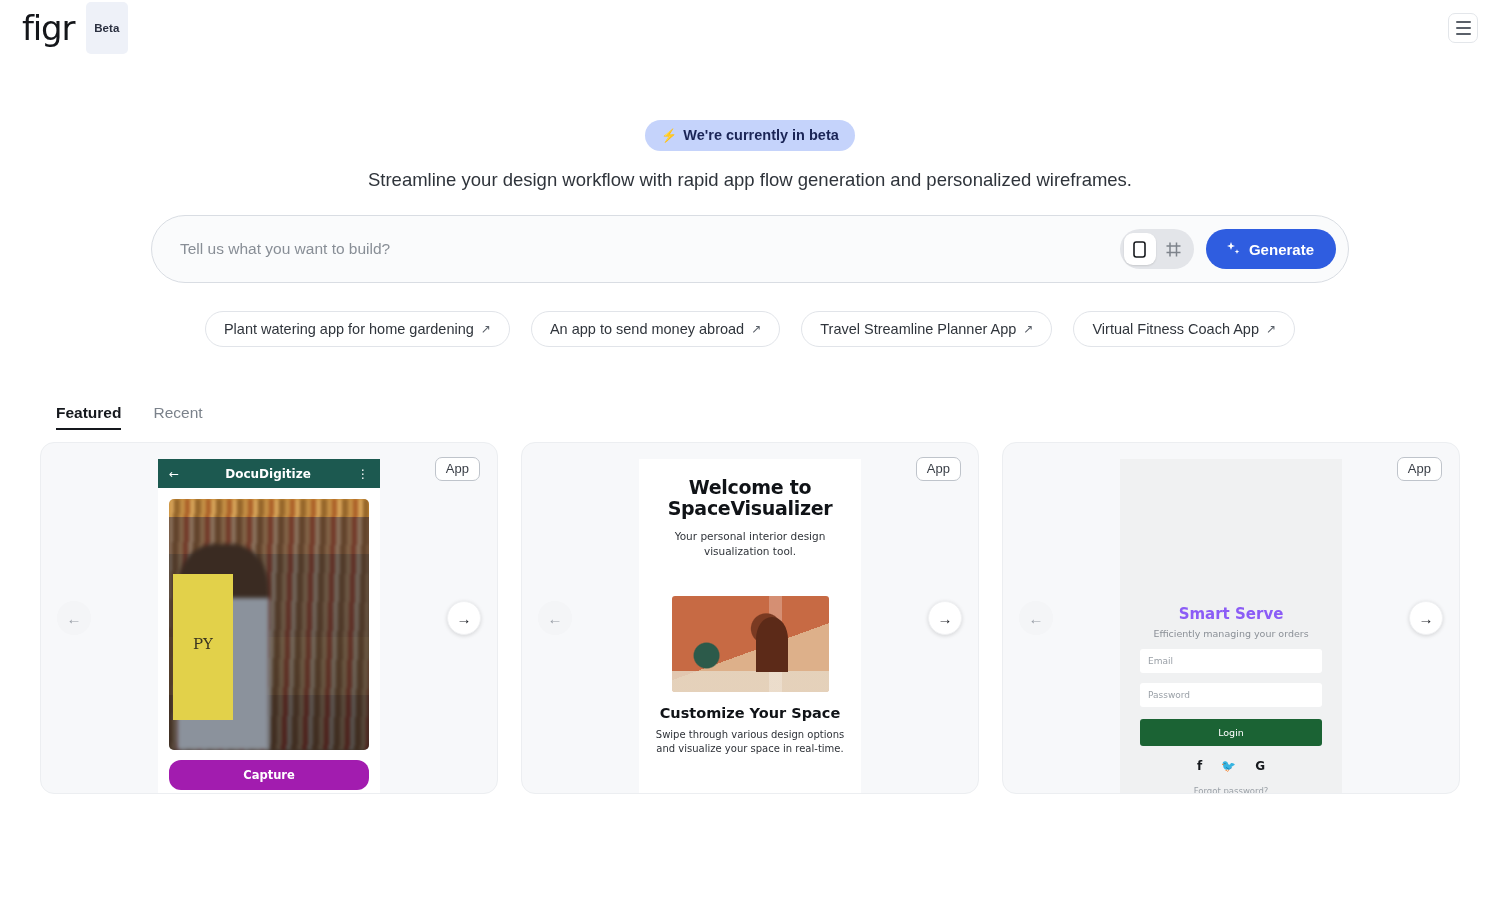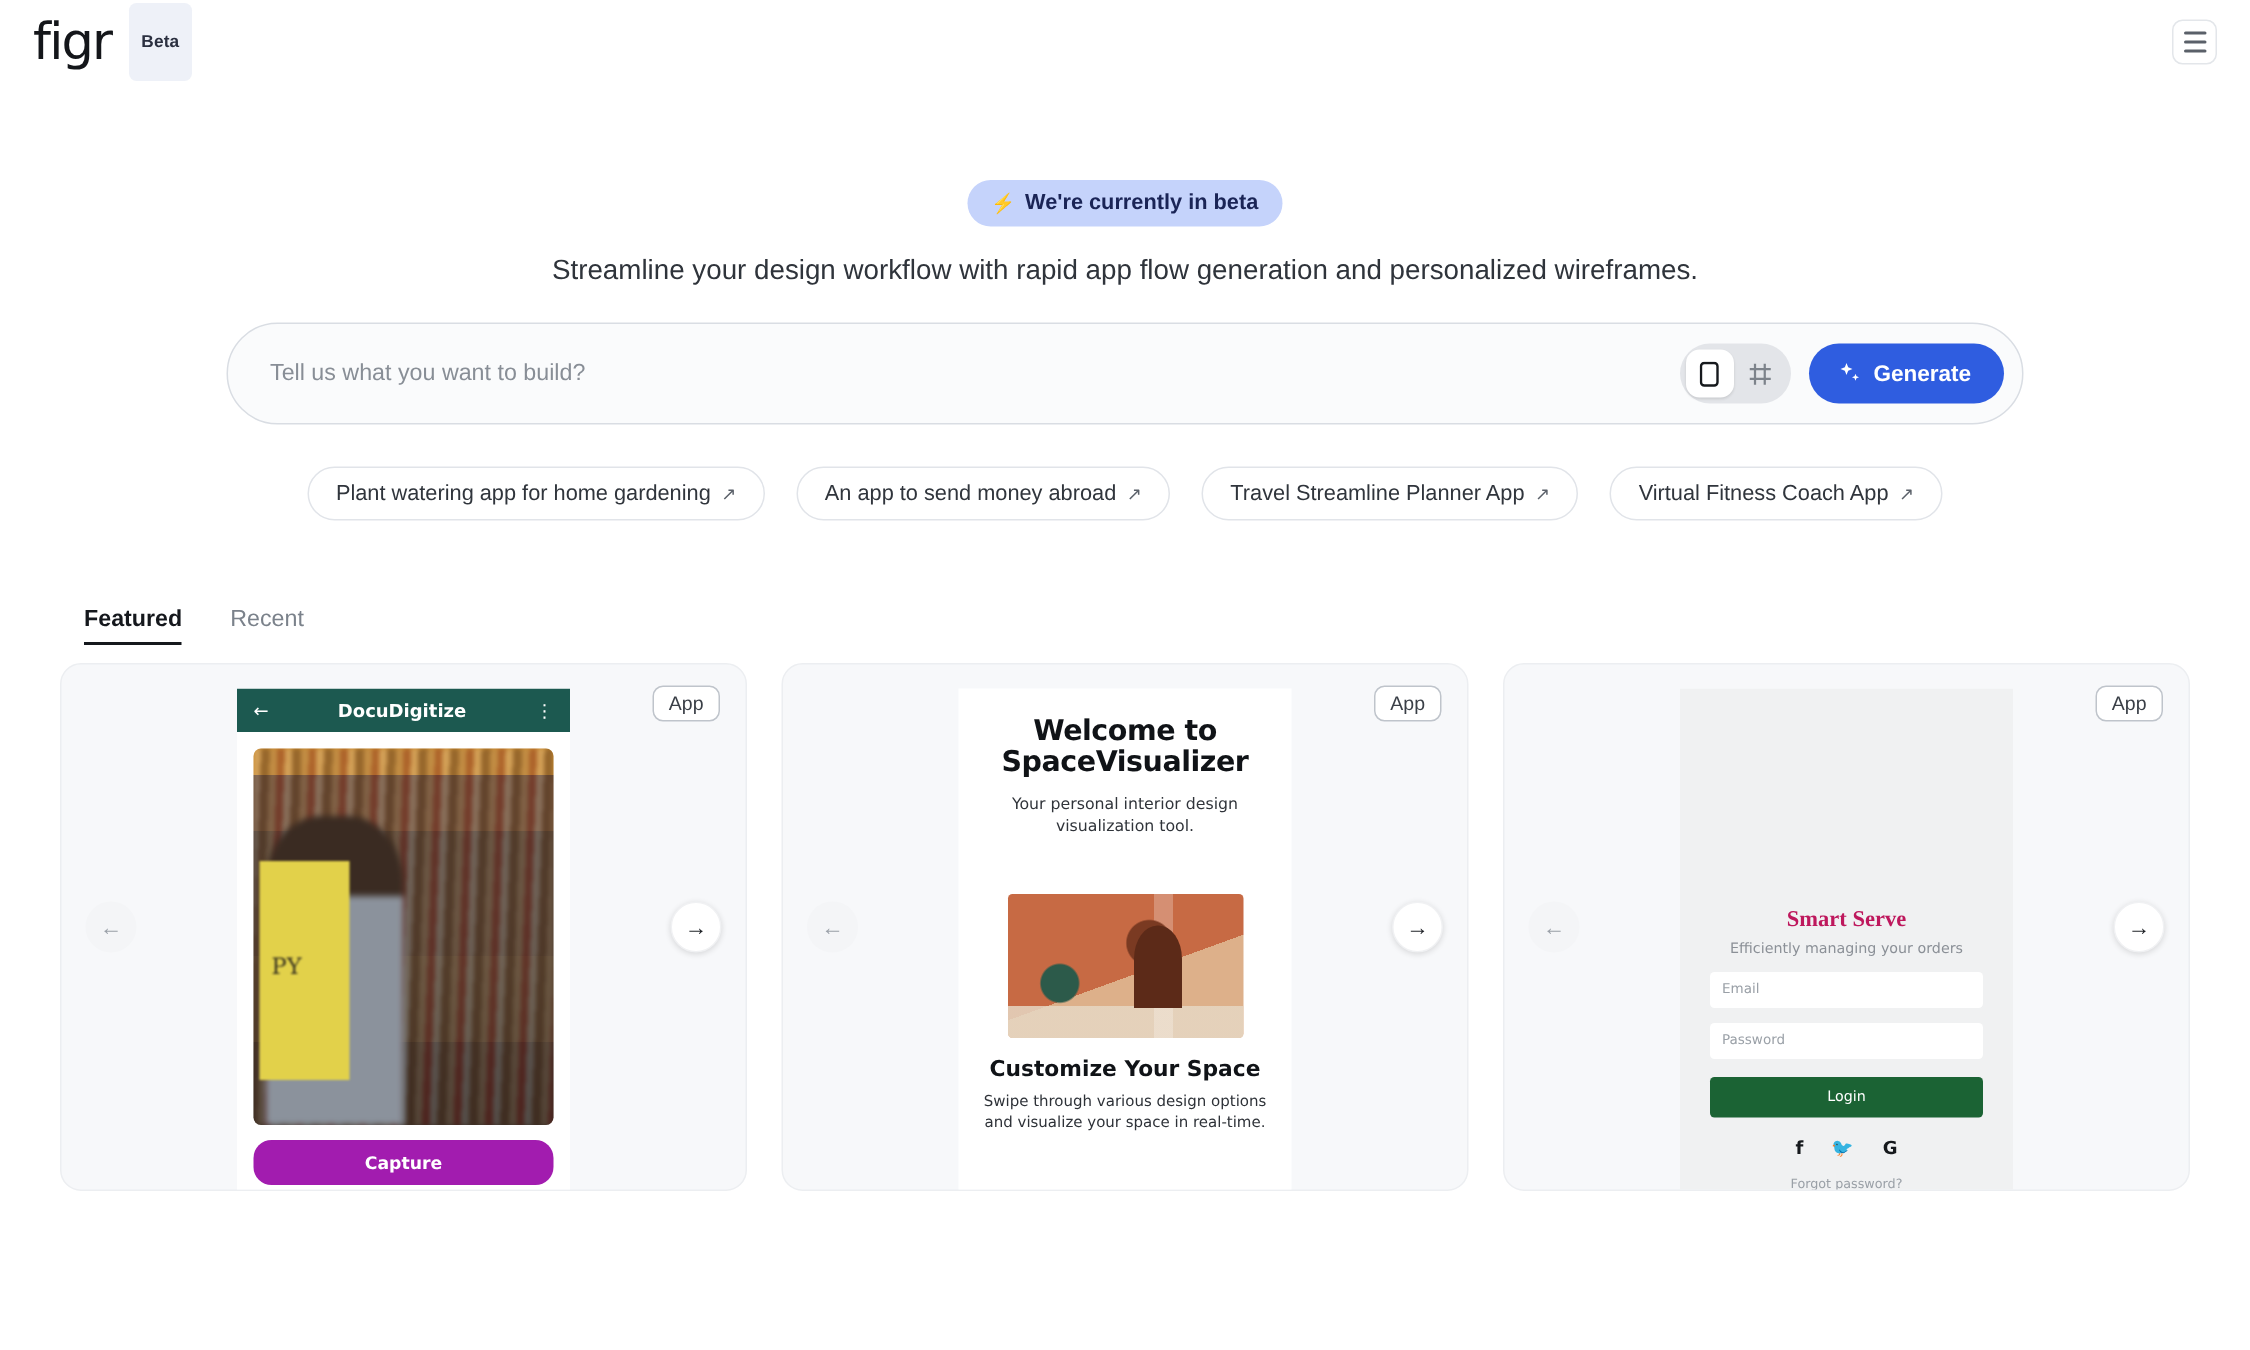--- a/index.html
+++ b/index.html
@@ -268,21 +268,21 @@
     filter: blur(2px);
   }
   .p1-photo .book {
     position: absolute;
     left: 2%; top: 30%;
     width: 30%; height: 58%;
     background: #e2d14a;
     filter: blur(.7px);
   }
   .p1-photo .book .ltr {
-    position:absolute; left: 8px; top: 42%;
+    position:absolute; left: 20px; top: 42%;
     font-size: 15px; color:#3a3520; font-family:"DejaVu Serif", serif;
   }
   .p1-btn {
     margin: 10px 11px 0;
     background: #a21caf;
     color: #fff;
     text-align: center;
     border-radius: 12px;
     font-size: 11.5px;
     font-weight: 700;
@@ -318,21 +318,21 @@
     position:absolute; left:54%; top:22%;
     width: 20%; height: 58%;
     background:#5c2a18;
     border-radius: 50% 50% 0 0 / 40% 40% 0 0;
   }
   .p2 h3 { margin-top: 13px; font-size: 14.5px; font-weight: 700; color:#101317; }
   .p2 .desc { margin-top: 7px; font-size: 10px; color: #2e3238; line-height: 1.45; }
 
   
   .p3 { background: #f0f1f2; height: 100%; padding: 146px 20px 0; text-align: center; }
-  .p3 h2 { font-size: 15px; font-weight: 700; color: #be185d; font-family: Liberation Serif, serif; }
+  .p3 h2 { font-size: 15px; font-weight: 700; color: #8b5cf6; }
   .p3 .sub { margin-top: 5px; font-size: 9.5px; color: #8b9097; }
   .p3 .field {
     margin-top: 10px;
     background: #fff;
     border-radius: 3px;
     font-size: 9px;
     color: #9aa0a7;
     text-align: left;
     padding: 7px 8px;
   }

